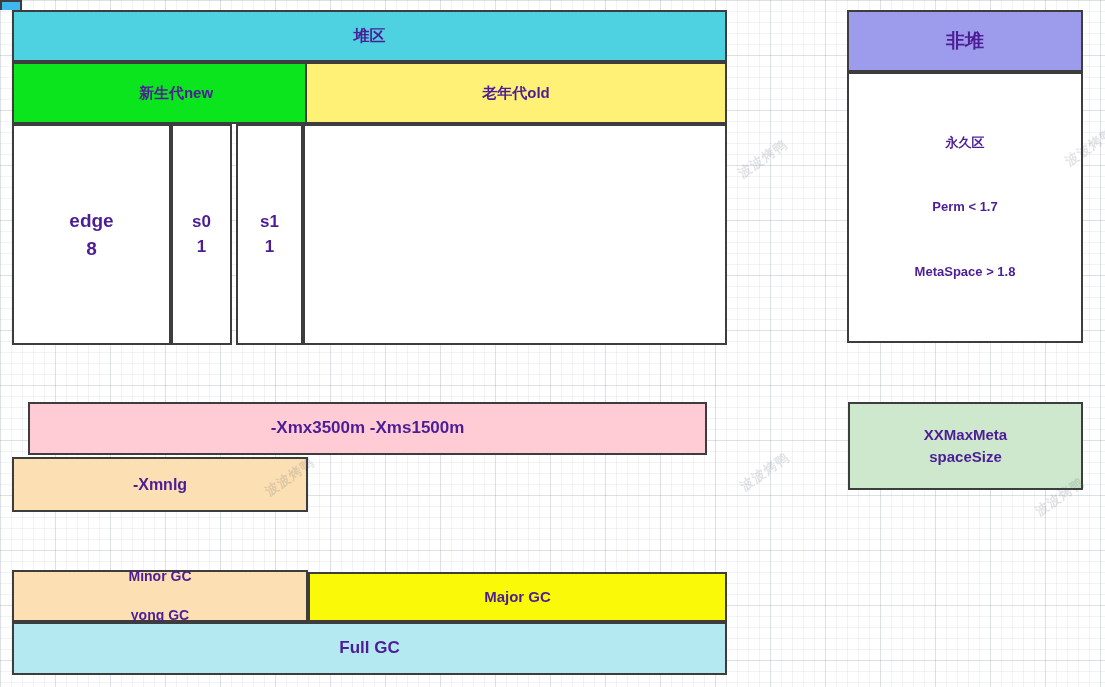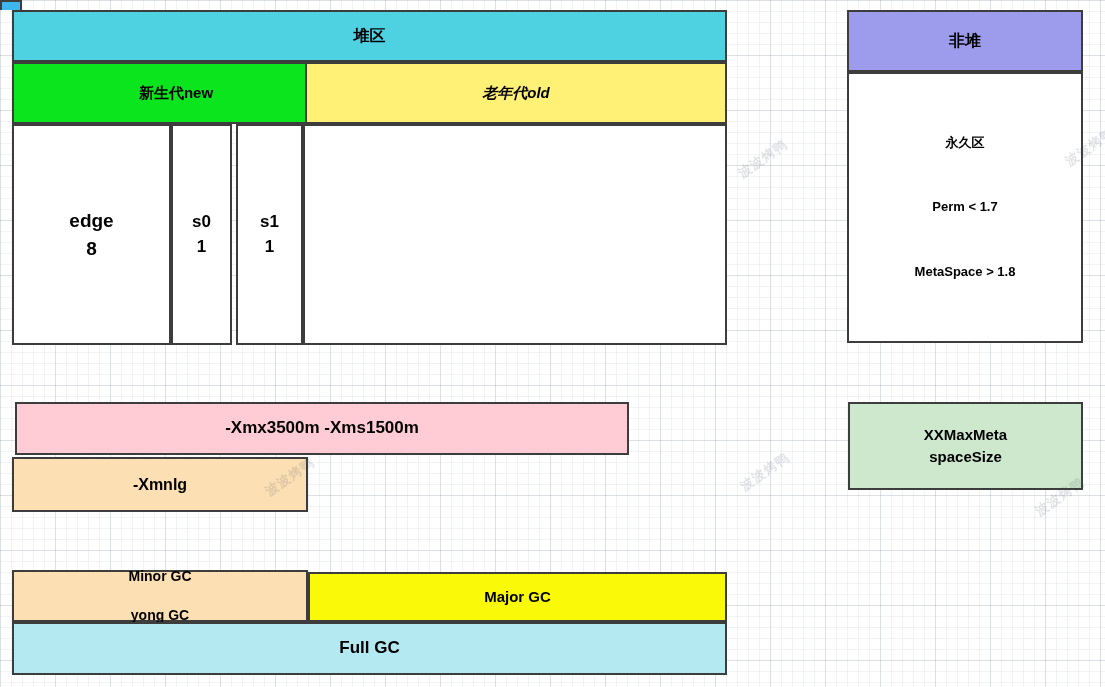--- a/index.html
+++ b/index.html
@@ -18,37 +18,37 @@
   }
   .box {
     position:absolute;
     box-sizing:border-box;
     border:2px solid #3d3d3d;
     display:flex;
     flex-direction:column;
     align-items:center;
     justify-content:center;
     font-weight:bold;
-    color:#000000;
+    color:#4c1d95;
     text-align:center;
     line-height:1.45;
   }
   
   .heap-header   { left:12px;  top:10px;  width:715px; height:52px; background:#4ed2e2; font-size:16px; }
   .newgen-label  { left:12px;  top:62px;  width:328px; height:62px; background:#0be51e; font-size:15px; }
-  .oldgen-label  { left:305px; top:62px;  width:422px; height:62px; background:#fff176; font-size:15px;font-style:italic; }
+  .oldgen-label  { left:305px; top:62px;  width:422px; height:62px; background:#fff176; font-size:15px; }
   .eden-cell     { left:12px;  top:124px; width:159px; height:221px; background:#ffffff; font-size:19px; }
   .s0-cell       { left:171px; top:124px; width:61px;  height:221px; background:#ffffff; font-size:17px; }
   .s1-cell       { left:236px; top:124px; width:67px;  height:221px; background:#ffffff; font-size:17px; }
   .oldgen-body   { left:303px; top:124px; width:424px; height:221px; background:#ffffff; }
   
-  .nonheap-header{ left:847px; top:10px;  width:236px; height:62px; background:#9c9bec; font-size:16px; }
+  .nonheap-header{ left:847px; top:10px;  width:236px; height:62px; background:#9c9bec; font-size:19px; }
   .nonheap-body  { left:847px; top:72px;  width:236px; height:271px; background:#ffffff; font-size:13px; line-height:1.55;gap:44px; }
   
-  .xmx-box       { left:15px;  top:402px; width:614px; height:53px; background:#ffccd5; font-size:17px; }
+  .xmx-box       { left:28px;  top:402px; width:679px; height:53px; background:#ffccd5; font-size:17px; }
   .xmn-box       { left:12px;  top:457px; width:296px; height:55px; background:#fcdfb3; font-size:16px; }
   .maxmeta-box   { left:848px; top:402px; width:235px; height:88px; background:#cde8cc; font-size:15px; }
   
   .minor-gc-box  { left:12px;  top:570px; width:296px; height:52px; background:#fcdfb3; font-size:14px; line-height:1.35;gap:20px; }
   .major-gc-box  { left:308px; top:572px; width:419px; height:50px; background:#f9f908; font-size:15px; }
   .full-gc-box   { left:12px;  top:622px; width:715px; height:53px; background:#b4e9f2; font-size:17px; }
   
   .cutoff-shape  { left:109px; top:681px; width:18px; height:8px; background:#3eb7ee; border:2px solid #3d3d3d; border-bottom:none; }
   
   .wm {

